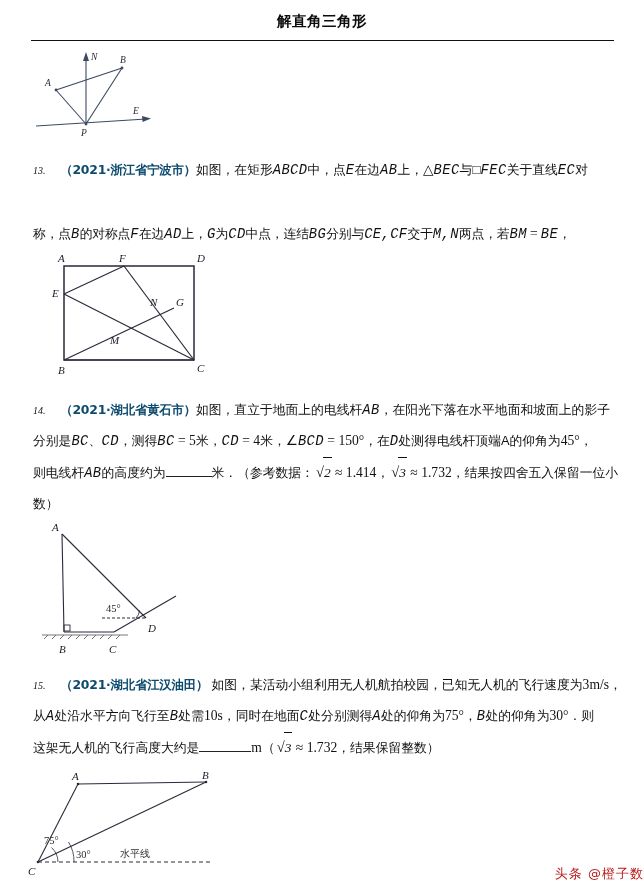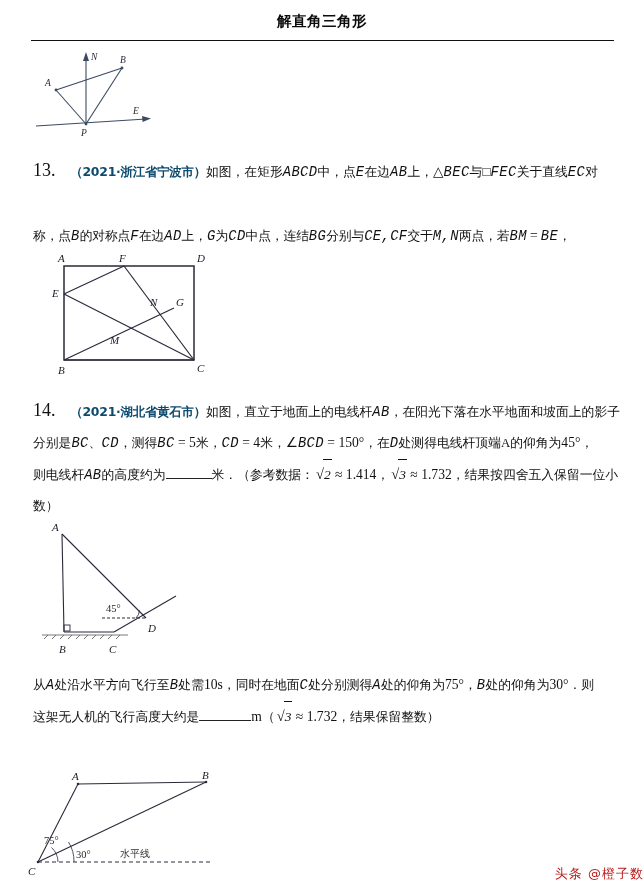--- a/index.html
+++ b/index.html
@@ -49,31 +49,32 @@
     position: absolute;
     left: 33px;
     width: 583px;
     font-size: 13.4px;
     line-height: 30px;
     color: #111;
   }
   .qline { white-space: nowrap; }
   .qnum {
     font-family: "Liberation Serif", serif;
-    font-size: 18px;
+    font-size: 10px;
+    font-style: italic;
   }
   .src {
     color: #0c4a6e;
     font-family: "DejaVu Sans", sans-serif;
     font-weight: bold;
     font-size: 12.4px;
     letter-spacing: -0.2px;
   }
   .cn {
-    font-family: Liberation Serif, serif;
+    font-family: Liberation Sans, sans-serif;
     font-size: 12.8px;
   }
   .mi {
     font-family: Liberation Mono, monospace;
     font-style: italic;
     font-size: 13.8px;
     letter-spacing: 0.4px;
   }
   .mr {
     font-family: "Liberation Serif", serif;
@@ -266,20 +267,26 @@
       <text class="lbl" x="28" y="9">A</text>
       <text class="lbl" x="35" y="131">B</text>
       <text class="lbl" x="85" y="131">C</text>
       <text class="lbl" x="124" y="110">D</text>
       <text class="lbl-ang" x="82" y="90">45°</text>
     </svg>
   </div>
 
   <div class="qblock" style="top:670px;">
     <div class="qline">
+      <span class="qnum">15.</span>
+      <span style="display:inline-block;width:8px"></span>
+      <span class="src">（2021·湖北省江汉油田）</span>
+      <span class="cn">如图，某活动小组利用无人机航拍校园，已知无人机的飞行速度为</span><span class="mr">3m/s</span><span class="cn">，</span>
+    </div>
+    <div class="qline">
       <span class="cn">从</span><span class="mi">A</span><span class="cn">处沿水平方向飞行至</span><span class="mi">B</span><span class="cn">处需</span><span class="mr">10s</span><span class="cn">，同时在地面</span><span class="mi">C</span><span class="cn">处分别测得</span><span class="mi">A</span><span class="cn">处的仰角为</span><span class="mr">75°</span><span class="cn">，</span><span class="mi">B</span><span class="cn">处的仰角为</span><span class="mr">30°</span><span class="cn">．则</span>
     </div>
     <div class="qline">
       <span class="cn">这架无人机的飞行高度大约是</span><span class="blank w4"></span><span class="mr">m</span><span class="cn">（</span><span class="sqrt-wrap"><span class="radic">√</span><span class="rad-body">3</span></span><span class="mr"> ≈ 1.732</span><span class="cn">，结果保留整数）</span>
     </div>
   </div>
 
   <div class="fig" style="left:24px; top:772px;">
     <svg width="300" height="110" viewBox="0 0 300 110">
       <g stroke="#2a2a3a" stroke-width="1.1" fill="none">

